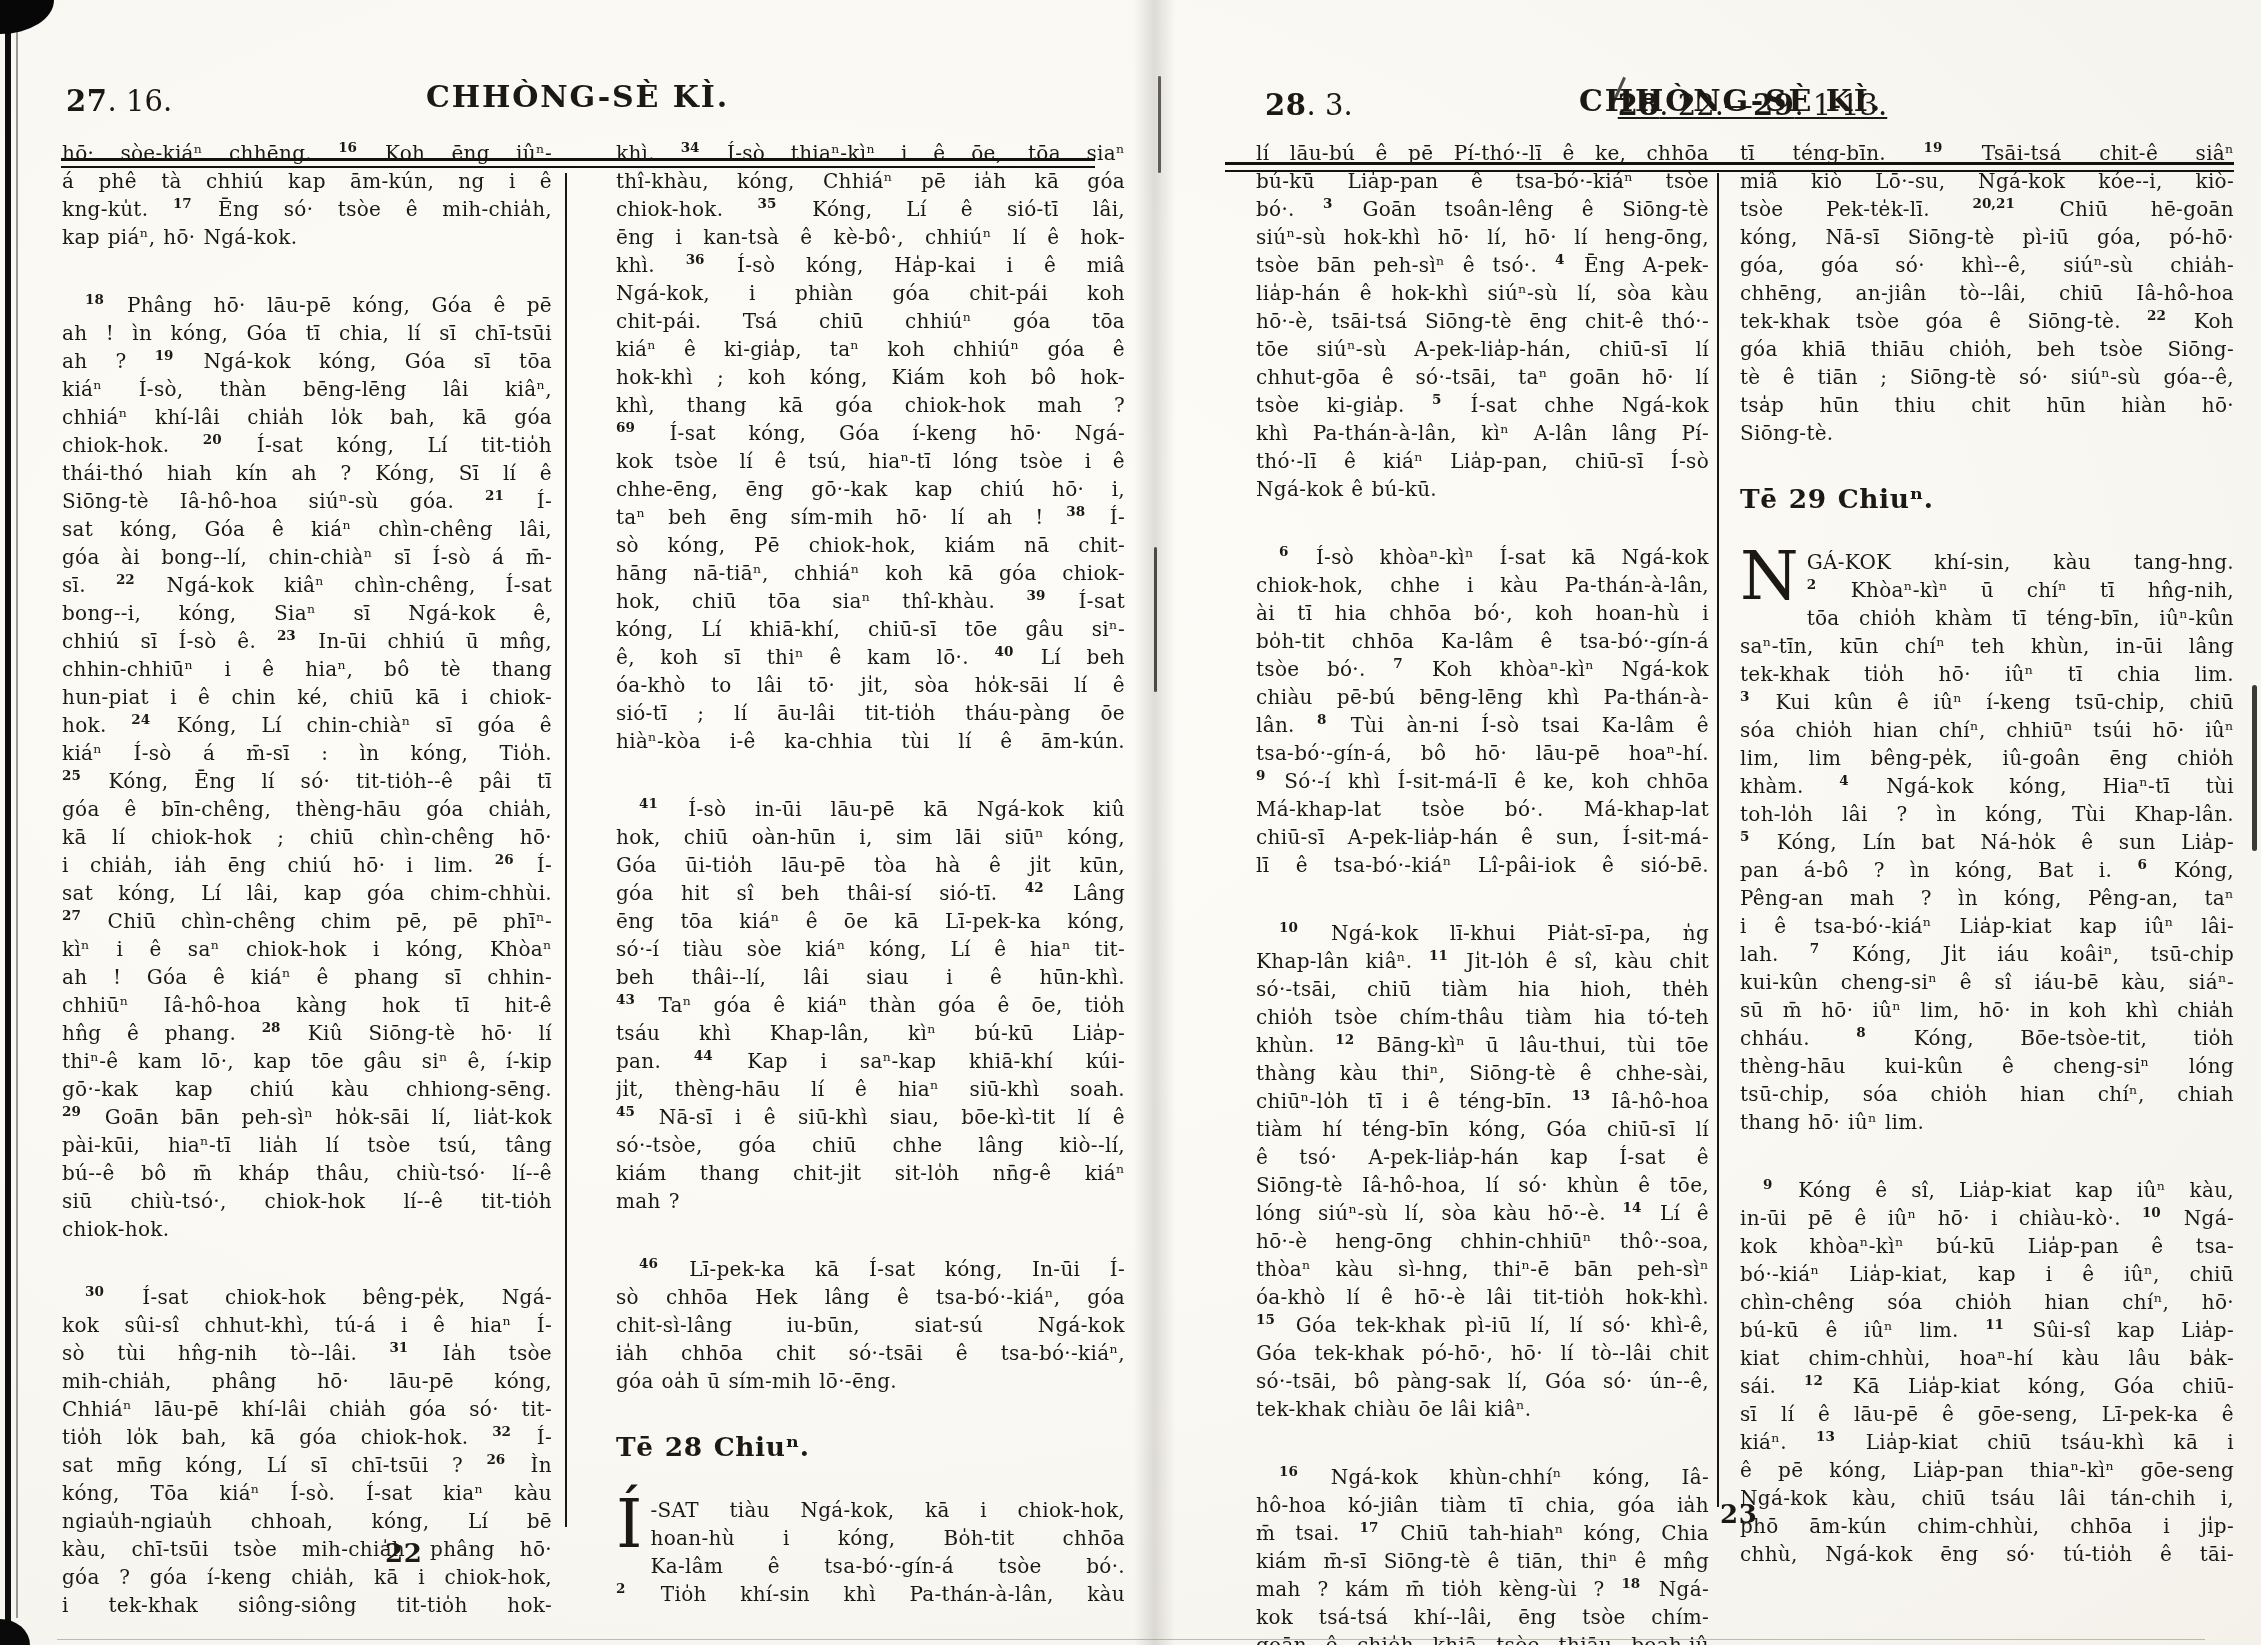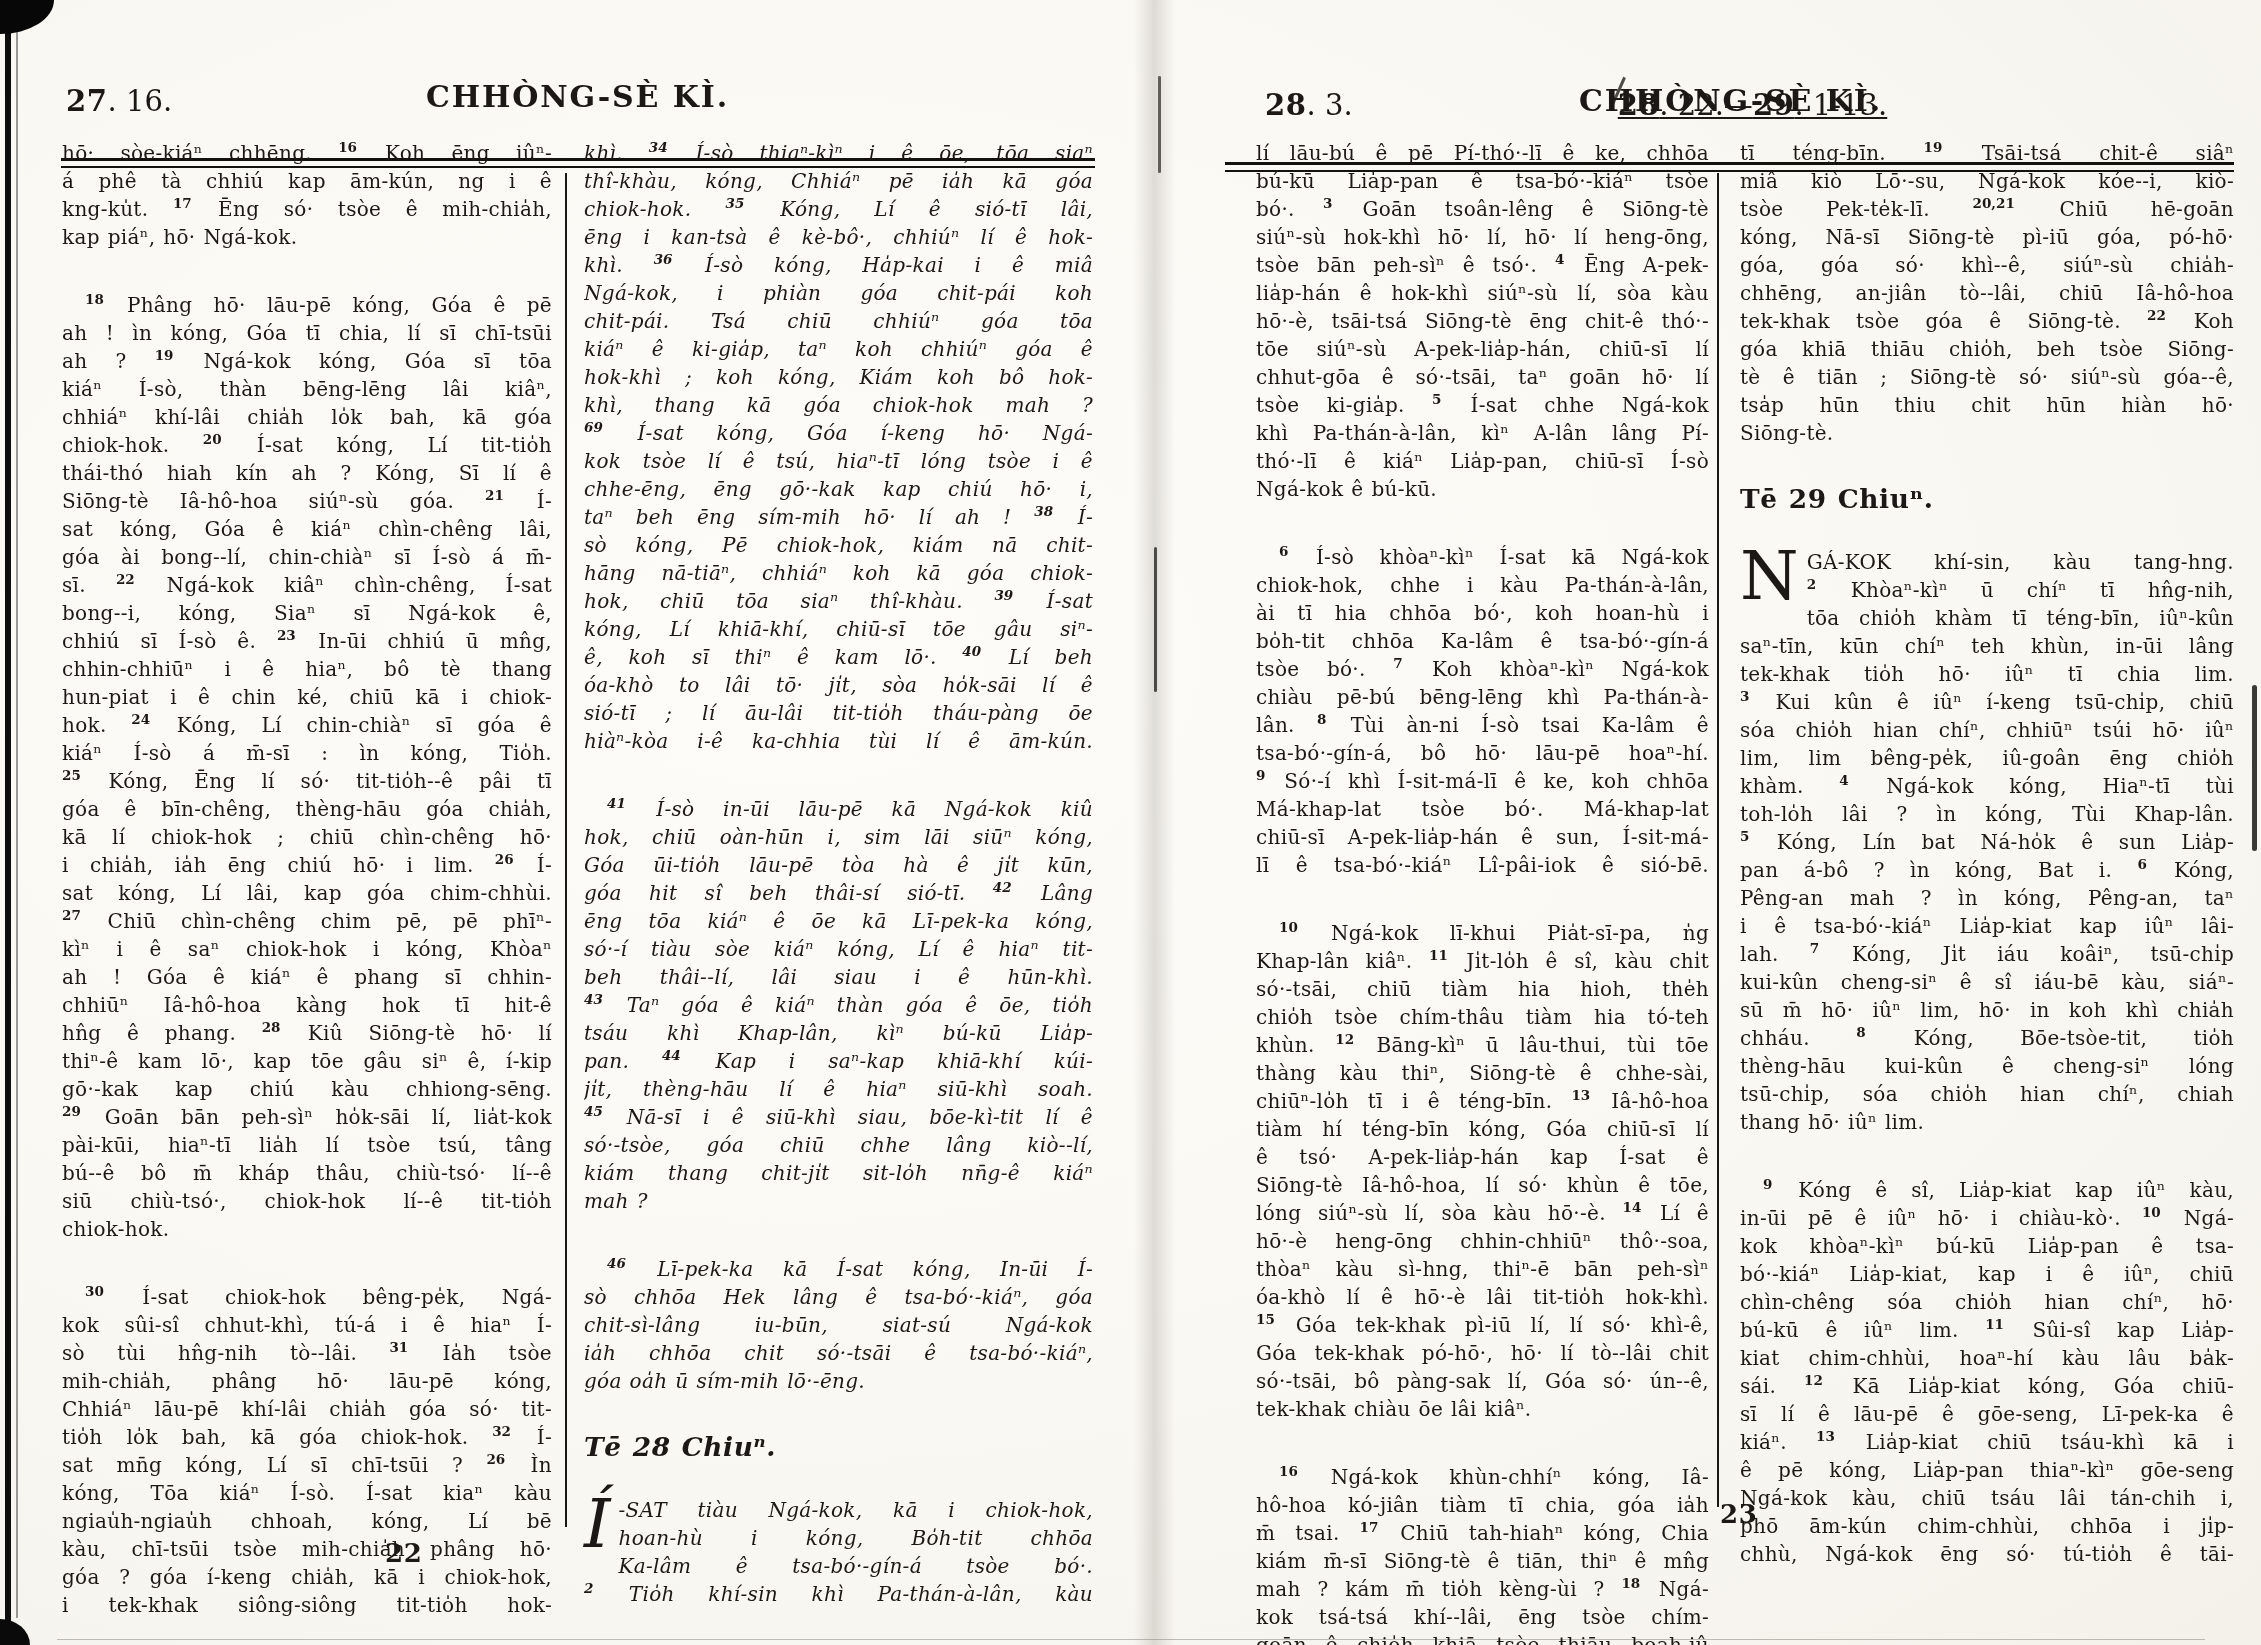--- a/index.html
+++ b/index.html
@@ -36,21 +36,21 @@
   .rA2{left:61px;top:166px;width:1034px;height:1.9px;}
   .rB1{left:1225px;top:162px;width:1009px;height:2.6px;}
   .rB2{left:1225px;top:170px;width:1009px;height:1.9px;}
   
   .colrule{position:absolute;width:1.9px;background:#1a1814;}
   .cr1{left:565px;top:173px;height:1354px;}
   .cr2{left:1717px;top:173px;height:1334px;}
   
   .col{position:absolute;top:139px;font-size:20px;line-height:28px;letter-spacing:0.3px;word-spacing:1.3px;}
   .c1{left:62px;width:490px;}
-  .c2{left:584px;width:509px;font-style:italic;}
+  .c2{left:616px;width:509px;}
   .c3{left:1256px;width:453px;}
   .c4{left:1740px;width:494px;}
   .ln{height:28px;overflow:hidden;text-align:justify;text-align-last:justify;}
   .ln.end{text-align-last:left;}
   .ln.ind{text-indent:23px;margin-top:40px;}
   .ln sup{font-size:13.5px;font-weight:700;position:relative;top:-0.6px;vertical-align:super;line-height:0;margin-right:1.9px;letter-spacing:0;}
   .chap{text-align:left;font-weight:700;font-size:26.4px;height:34px;line-height:34px;margin:35px 0 32px 0;overflow:visible;letter-spacing:0.6px;}
   .dcap{float:left;font-size:67px;line-height:54px;height:55px;padding:1.3px 7.7px 0 0;font-weight:400;}
   
   .pagenum{position:absolute;font-size:26px;font-weight:700;letter-spacing:0.6px;}

